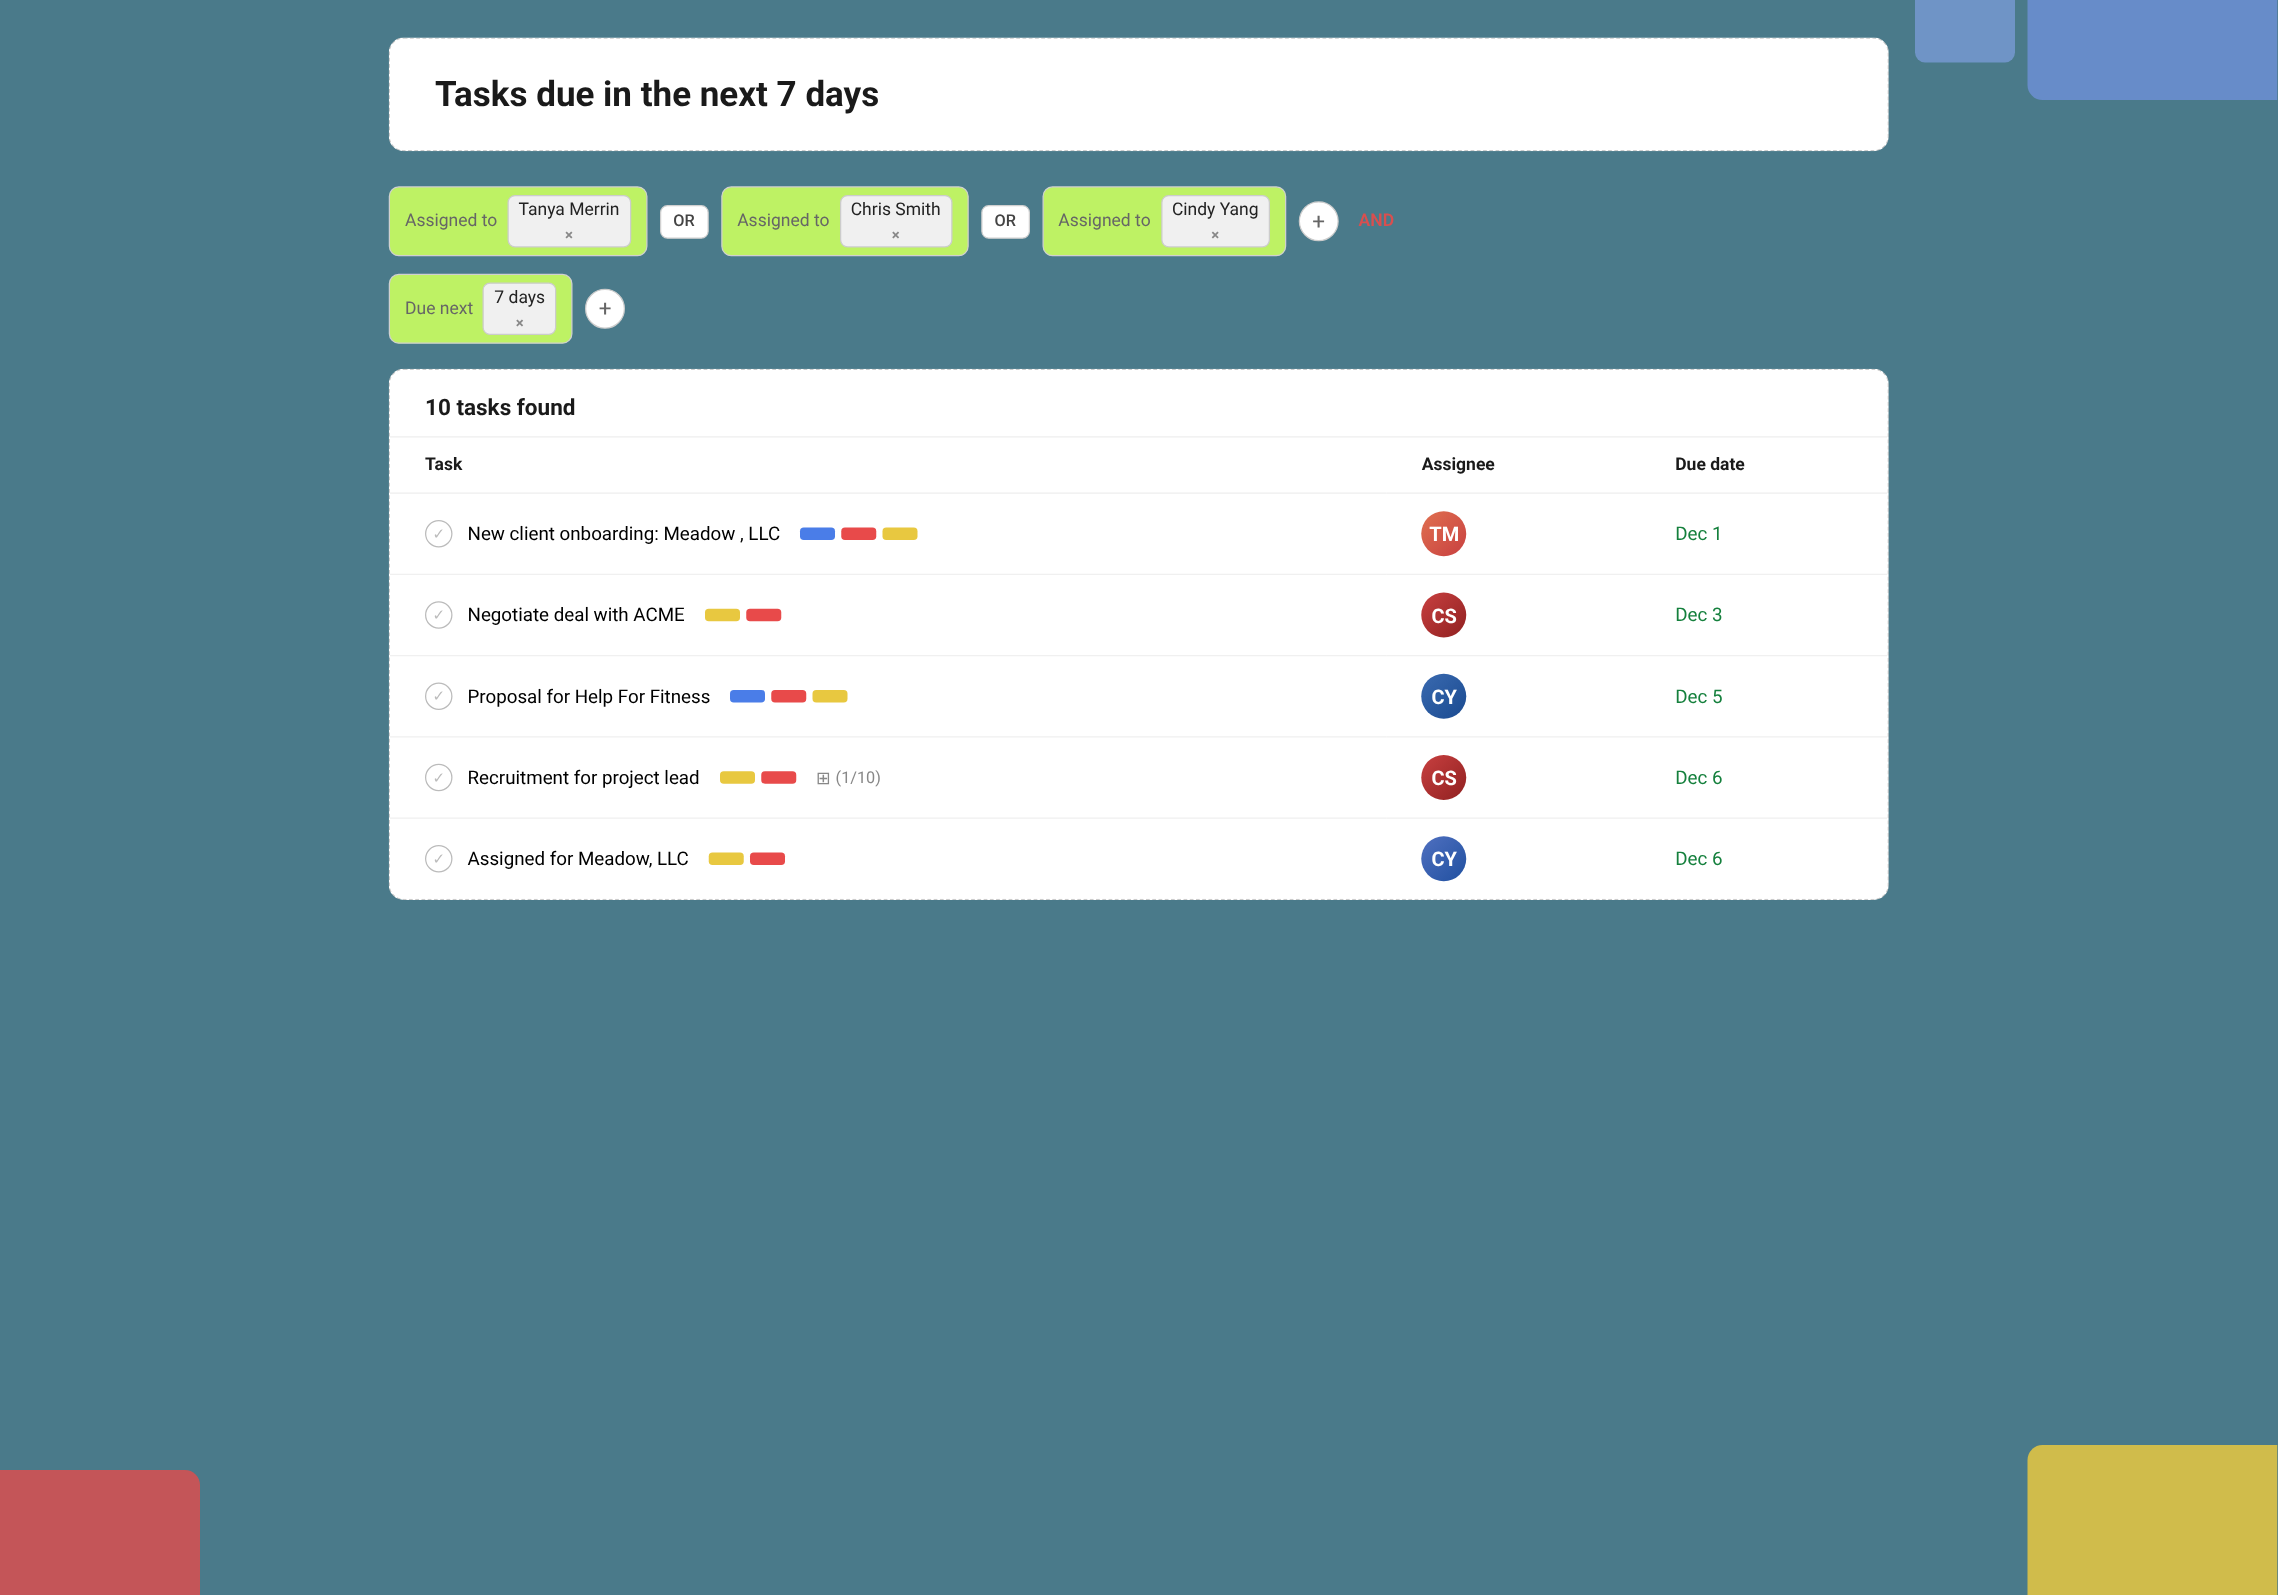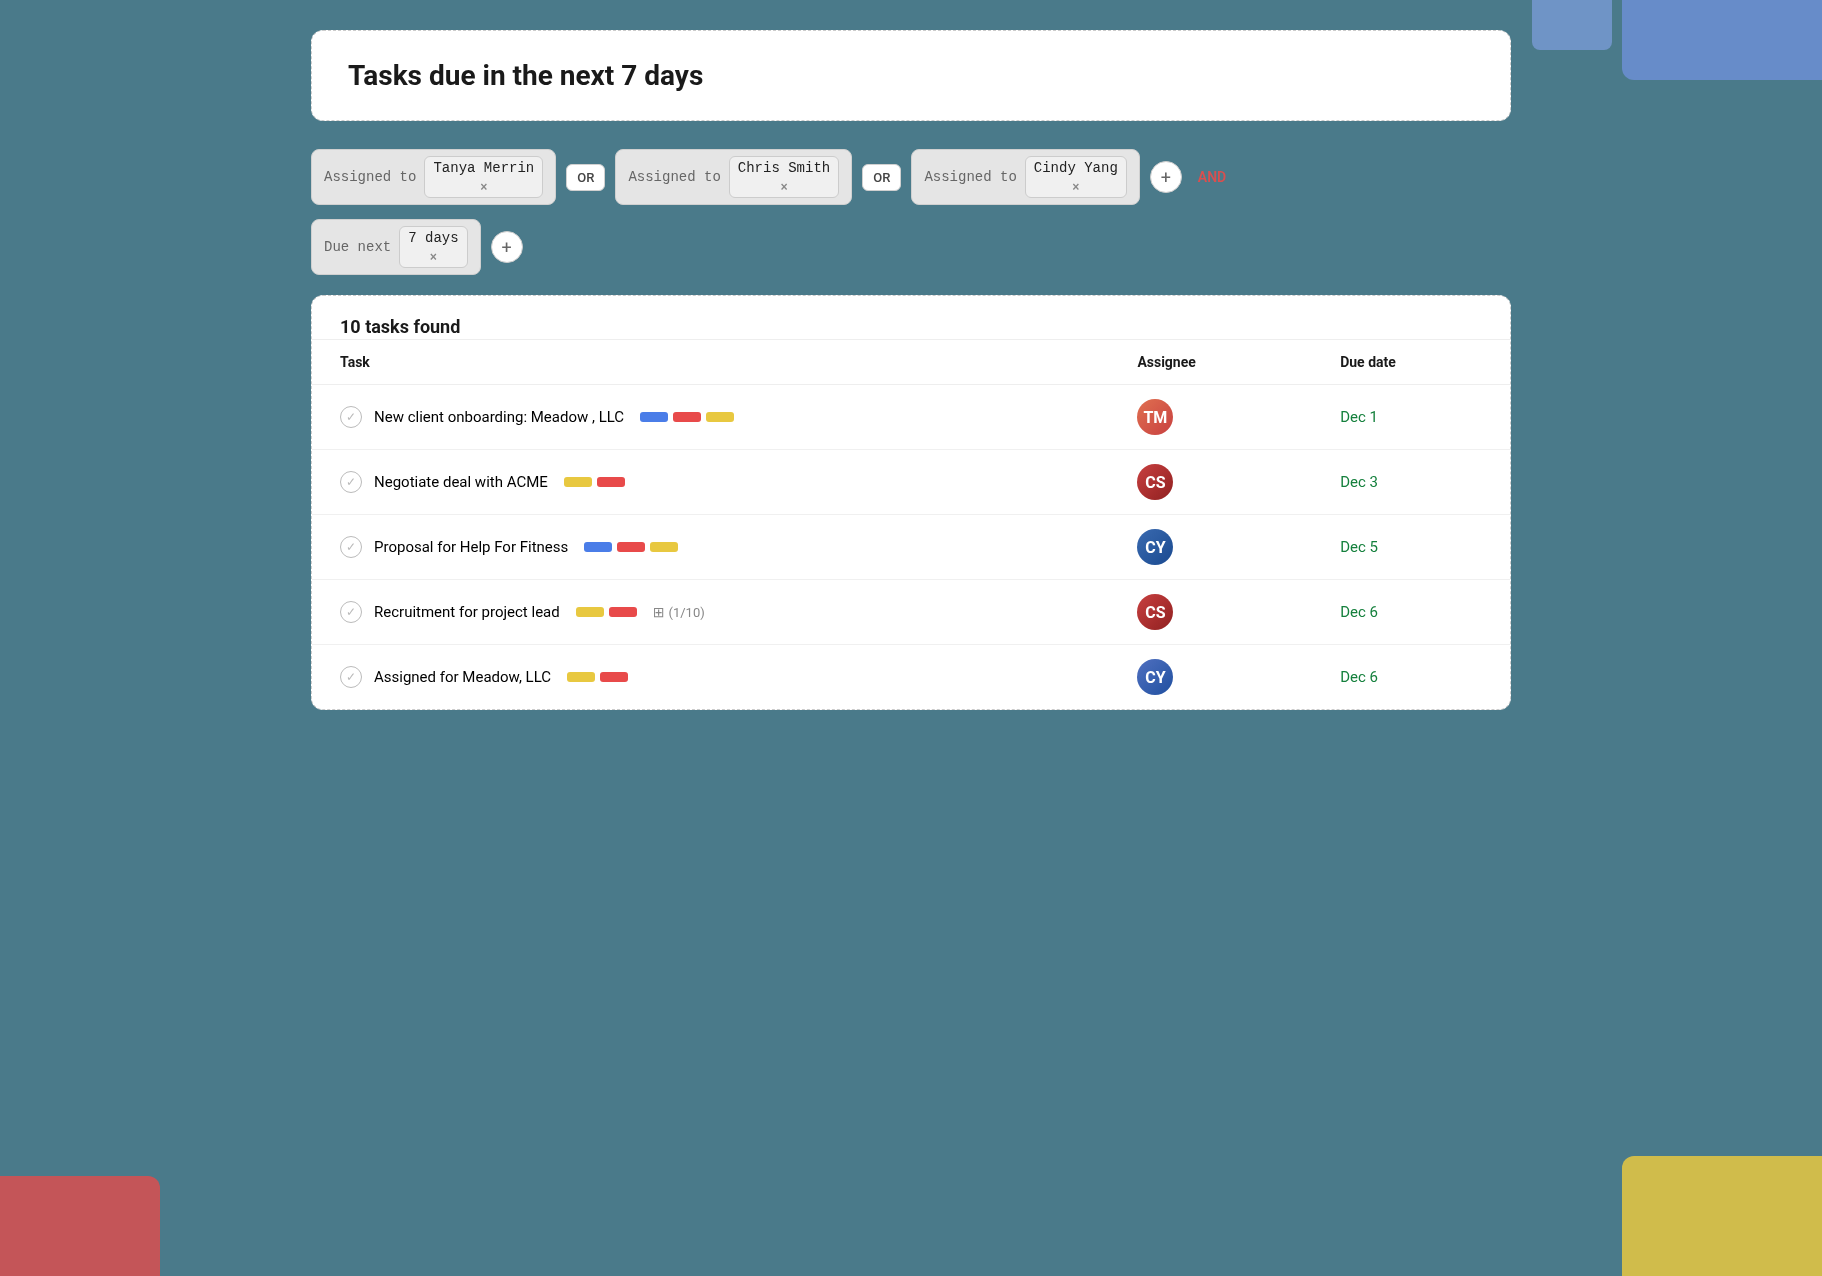--- a/index.html
+++ b/index.html
@@ -82,28 +82,27 @@
     .filter-row {
       display: flex;
       align-items: center;
       gap: 10px;
       flex-wrap: wrap;
       margin-bottom: 14px;
     }
     .filter-group {
       display: flex;
       align-items: center;
-      background: #e5e5e5;
+      background: #bef264;
       border: 1.5px solid #d0d0d0;
       border-radius: 8px;
       padding: 6px 12px;
       gap: 8px;
       font-size: 14px;
       color: #444;
-      font-family: Liberation Mono, monospace;
     }
     .filter-group .label {
       color: #666;
       font-size: 14px;
     }
     .filter-tag {
       display: flex;
       align-items: center;
       background: #f0f0f0;
       border: 1px solid #ccc;
@@ -158,21 +157,21 @@
     }
 
     
     .results-card {
       background: white;
       border-radius: 12px;
       border: 1.5px dashed #ccc;
       overflow: hidden;
     }
     .results-header {
-      padding: 20px 28px 2px;
+      padding: 20px 28px 12px;
       border-bottom: 1px solid #eee;
     }
     .results-header h2 {
       font-size: 18px;
       font-weight: 700;
       color: #1a1a1a;
     }
 
     
     .task-table {

